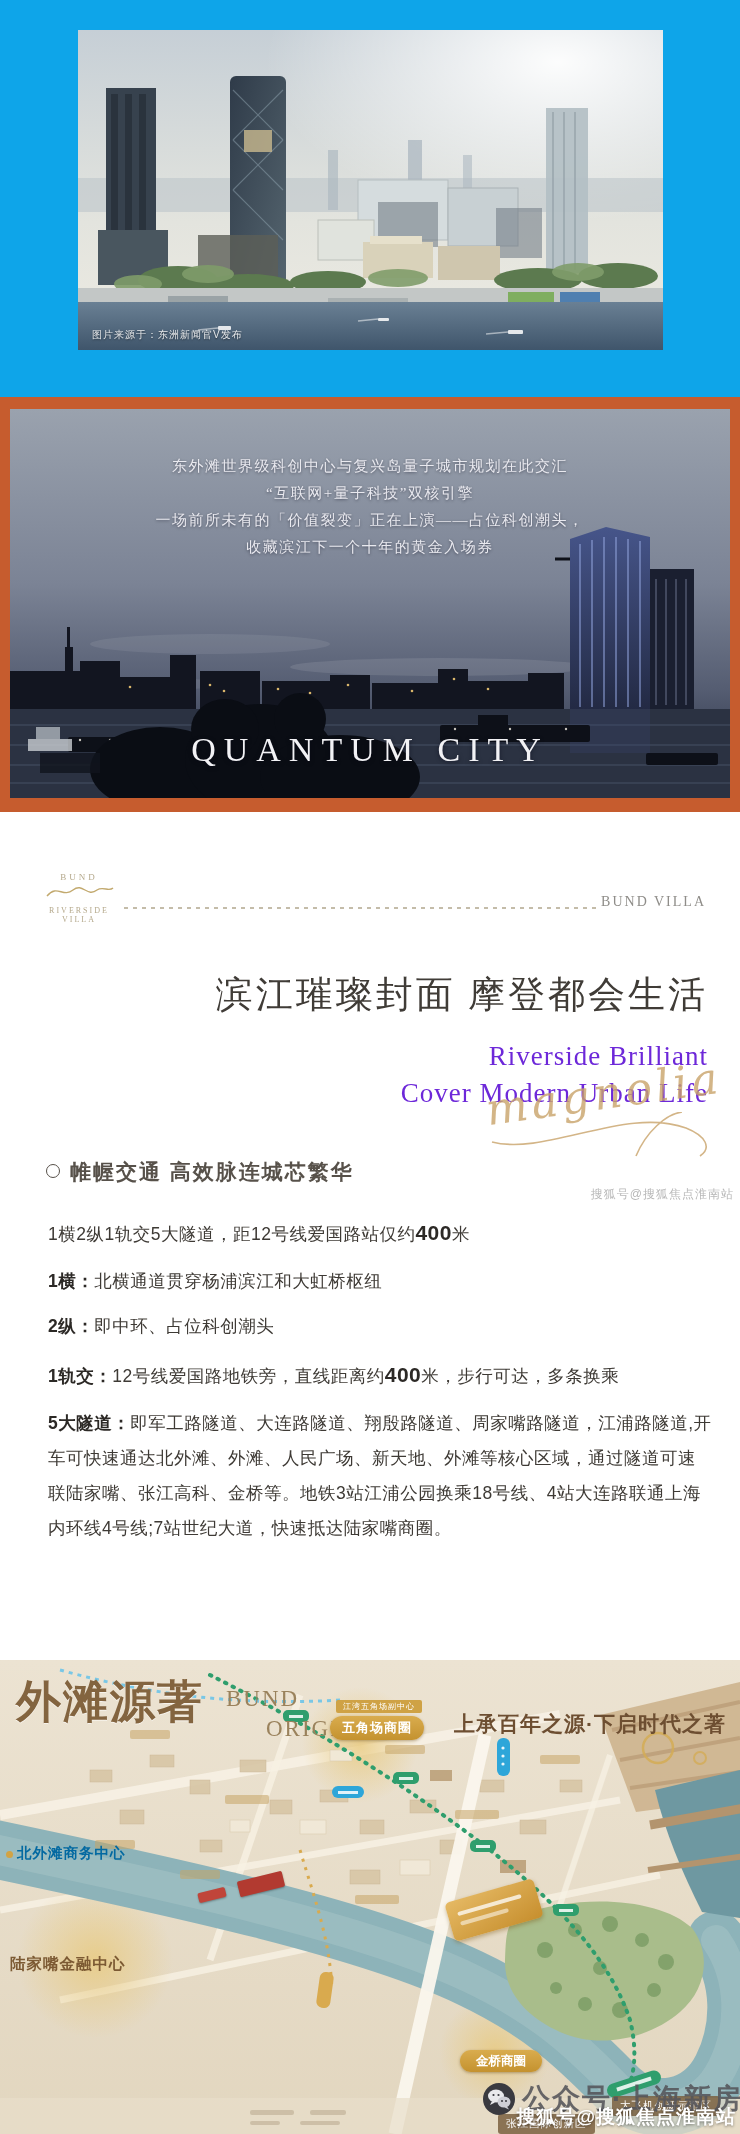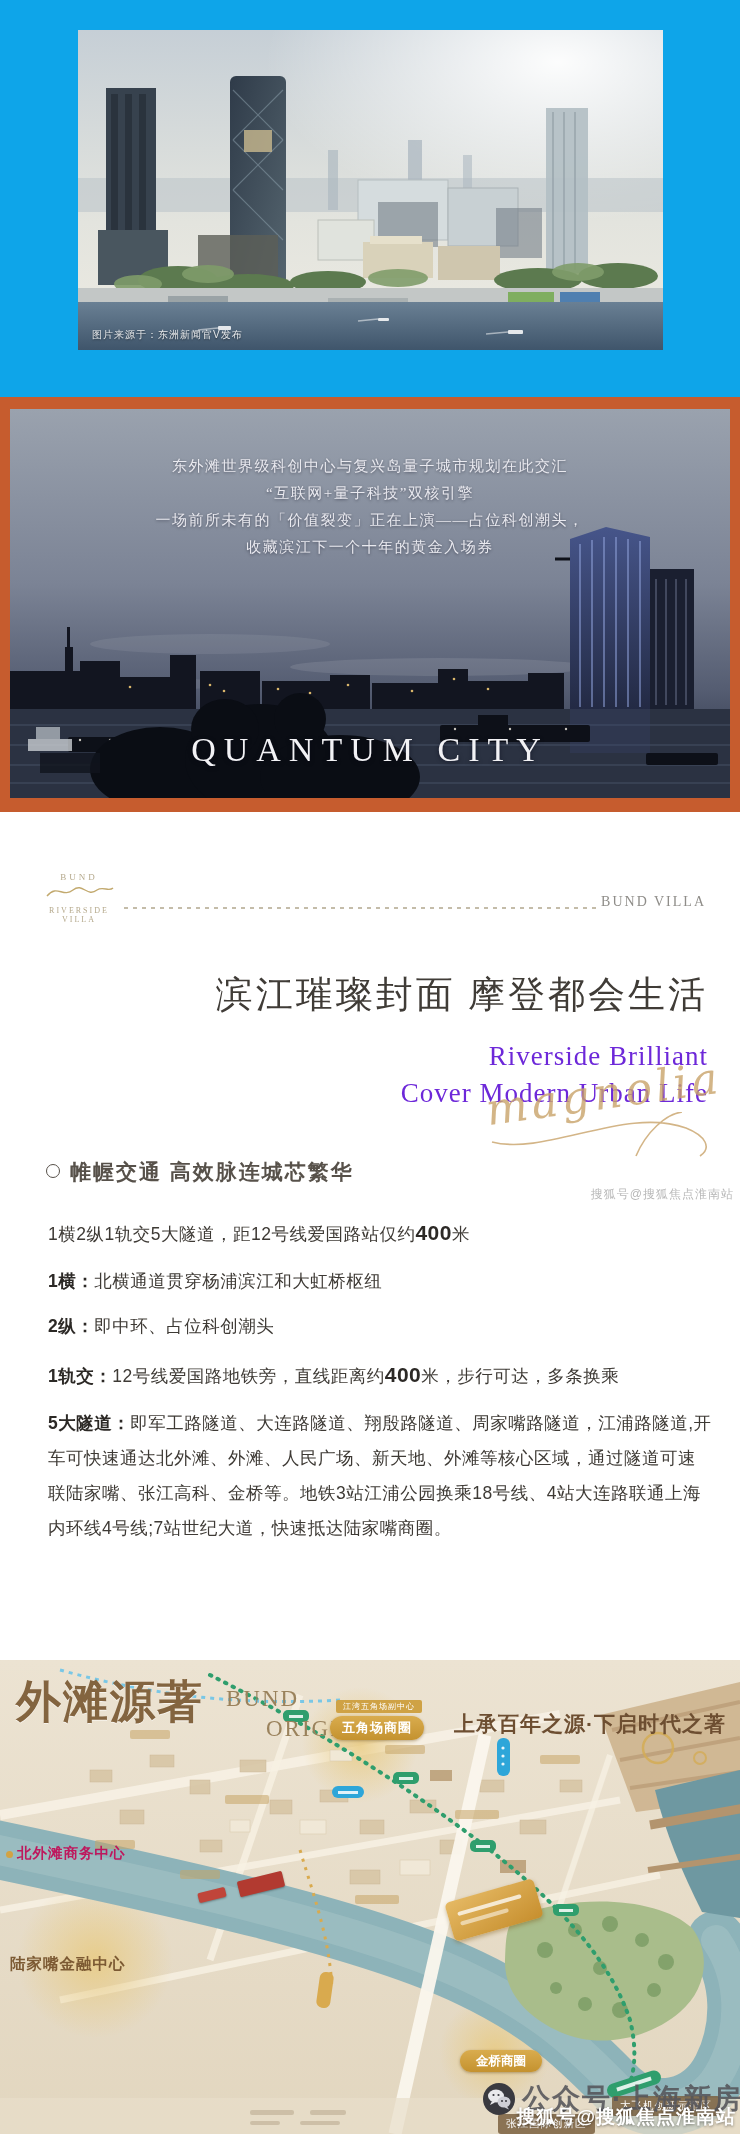--- a/index.html
+++ b/index.html
@@ -51,21 +51,21 @@
   #mapsvg{position:absolute;left:0;top:0;}
   .map-title-cn{position:absolute;left:16px;top:12px;font-size:45px;font-weight:bold;color:#83643f;
         font-family:"Liberation Serif","DejaVu Serif",serif;letter-spacing:2px;text-shadow:0 1px 0 rgba(255,255,255,.6);}
   .map-title-en1{position:absolute;left:226px;top:26px;font-size:23px;color:#9a825c;font-family:"Liberation Serif",serif;letter-spacing:2px;}
   .map-title-en2{position:absolute;left:266px;top:56px;font-size:23px;color:#9a825c;font-family:"Liberation Serif",serif;letter-spacing:2px;}
   .map-tagline{position:absolute;right:14px;top:34px;font-size:21px;font-weight:bold;color:#6d4e31;letter-spacing:1px;margin-top:16px;}
   .badge-gold{position:absolute;background:linear-gradient(180deg,#d9ac4e,#c4922f);color:#fff;
         text-align:center;border-radius:12px;box-shadow:0 1px 3px rgba(90,60,10,.4);}
   .chip-mini{position:absolute;background:#cfa245;color:#fff;font-size:8px;line-height:13px;text-align:center;
         border-radius:2px;letter-spacing:1px;}
-  .lbl-dark{position:absolute;font-size:14.5px;font-weight:bold;color:#be185d;letter-spacing:1px;}
+  .lbl-dark{position:absolute;font-size:14.5px;font-weight:bold;color:#0369a1;letter-spacing:1px;}
   .lbl-dark .dot{display:inline-block;width:7px;height:7px;border-radius:50%;background:#d2a344;margin-right:4px;}
   .lbl-brown{position:absolute;font-size:15.5px;font-weight:bold;color:#7c5a33;letter-spacing:1px;}
   .marker-red{position:absolute;background:#b23a30;border-radius:2px;transform:rotate(-14deg);box-shadow:0 1px 2px rgba(0,0,0,.3);}
   .gold-banner{position:absolute;left:448px;top:230px;width:92px;height:40px;border-radius:5px;
         background:linear-gradient(160deg,#e5b964,#c78f2e);transform:rotate(-16deg);box-shadow:0 2px 4px rgba(120,80,10,.4);}
   .gold-banner i{position:absolute;left:10px;height:4px;background:rgba(255,255,255,.75);border-radius:2px;}
   .tbc-box{position:absolute;left:20px;top:372px;width:206px;height:94px;border-radius:6px;
         background:rgba(140,110,78,.93);color:#fff;padding:9px 8px 0;box-sizing:border-box;text-align:center;}
   .tbc-box .t1{font-size:12px;font-weight:bold;letter-spacing:.5px;}
   .tbc-box .t2{font-size:12.5px;margin-top:6px;letter-spacing:1px;}

